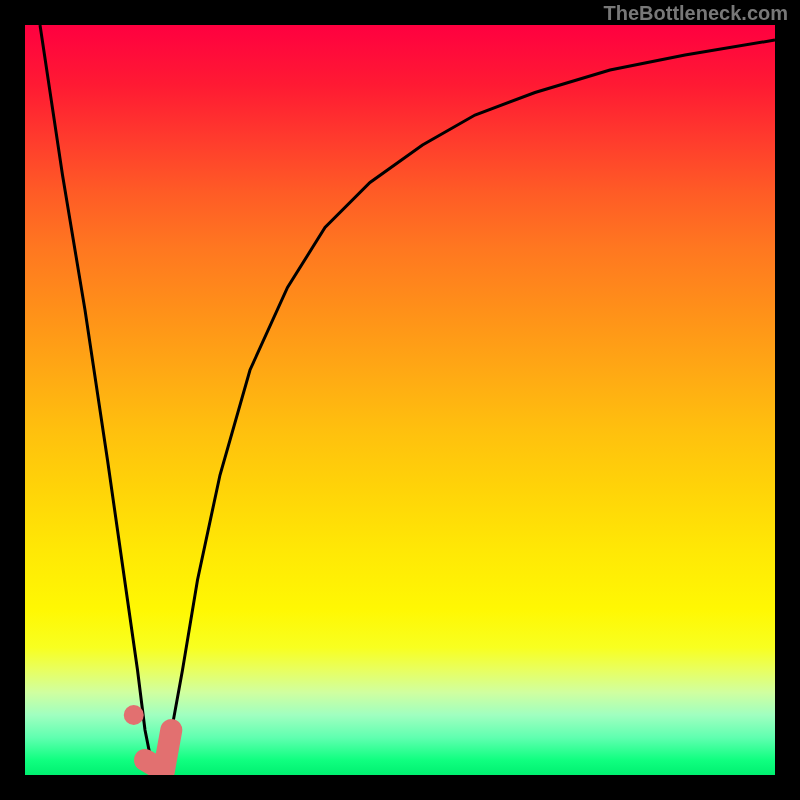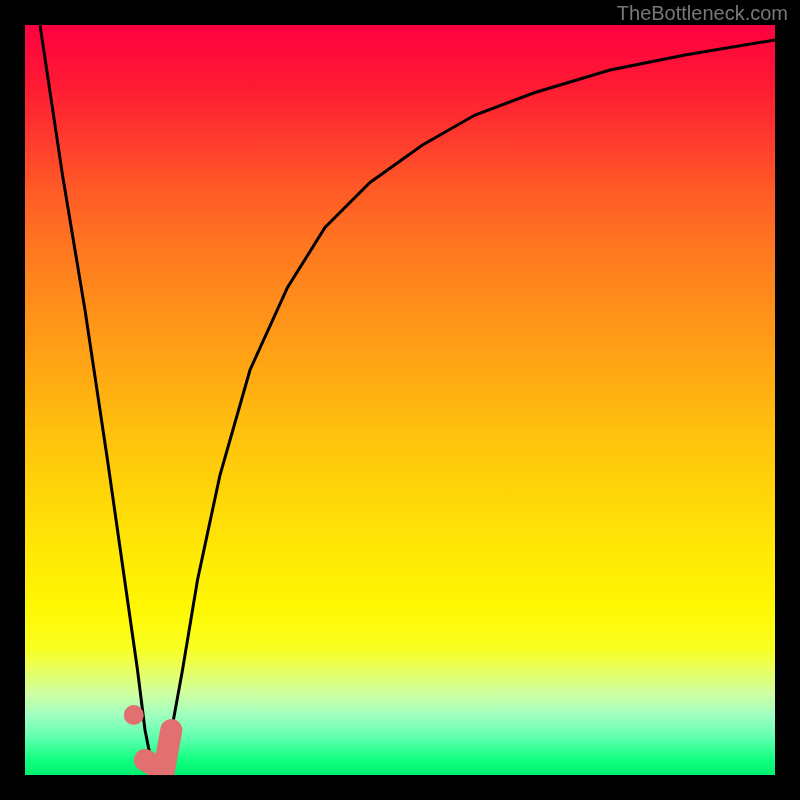--- a/index.html
+++ b/index.html
@@ -10,21 +10,21 @@
     position: relative;
     font-family: Arial, sans-serif;
     overflow: hidden;
   }
   .watermark {
     position: absolute;
     top: 2px;
     right: 12px;
     color: #787878;
     font-size: 20px;
-    font-weight: normal;
+    font-weight: bold;
     z-index: 10;
   }
   .plot-area {
     position: absolute;
     left: 25px;
     top: 25px;
     width: 750px;
     height: 750px;
     background: linear-gradient(to bottom,
       #ff0040 0%,

